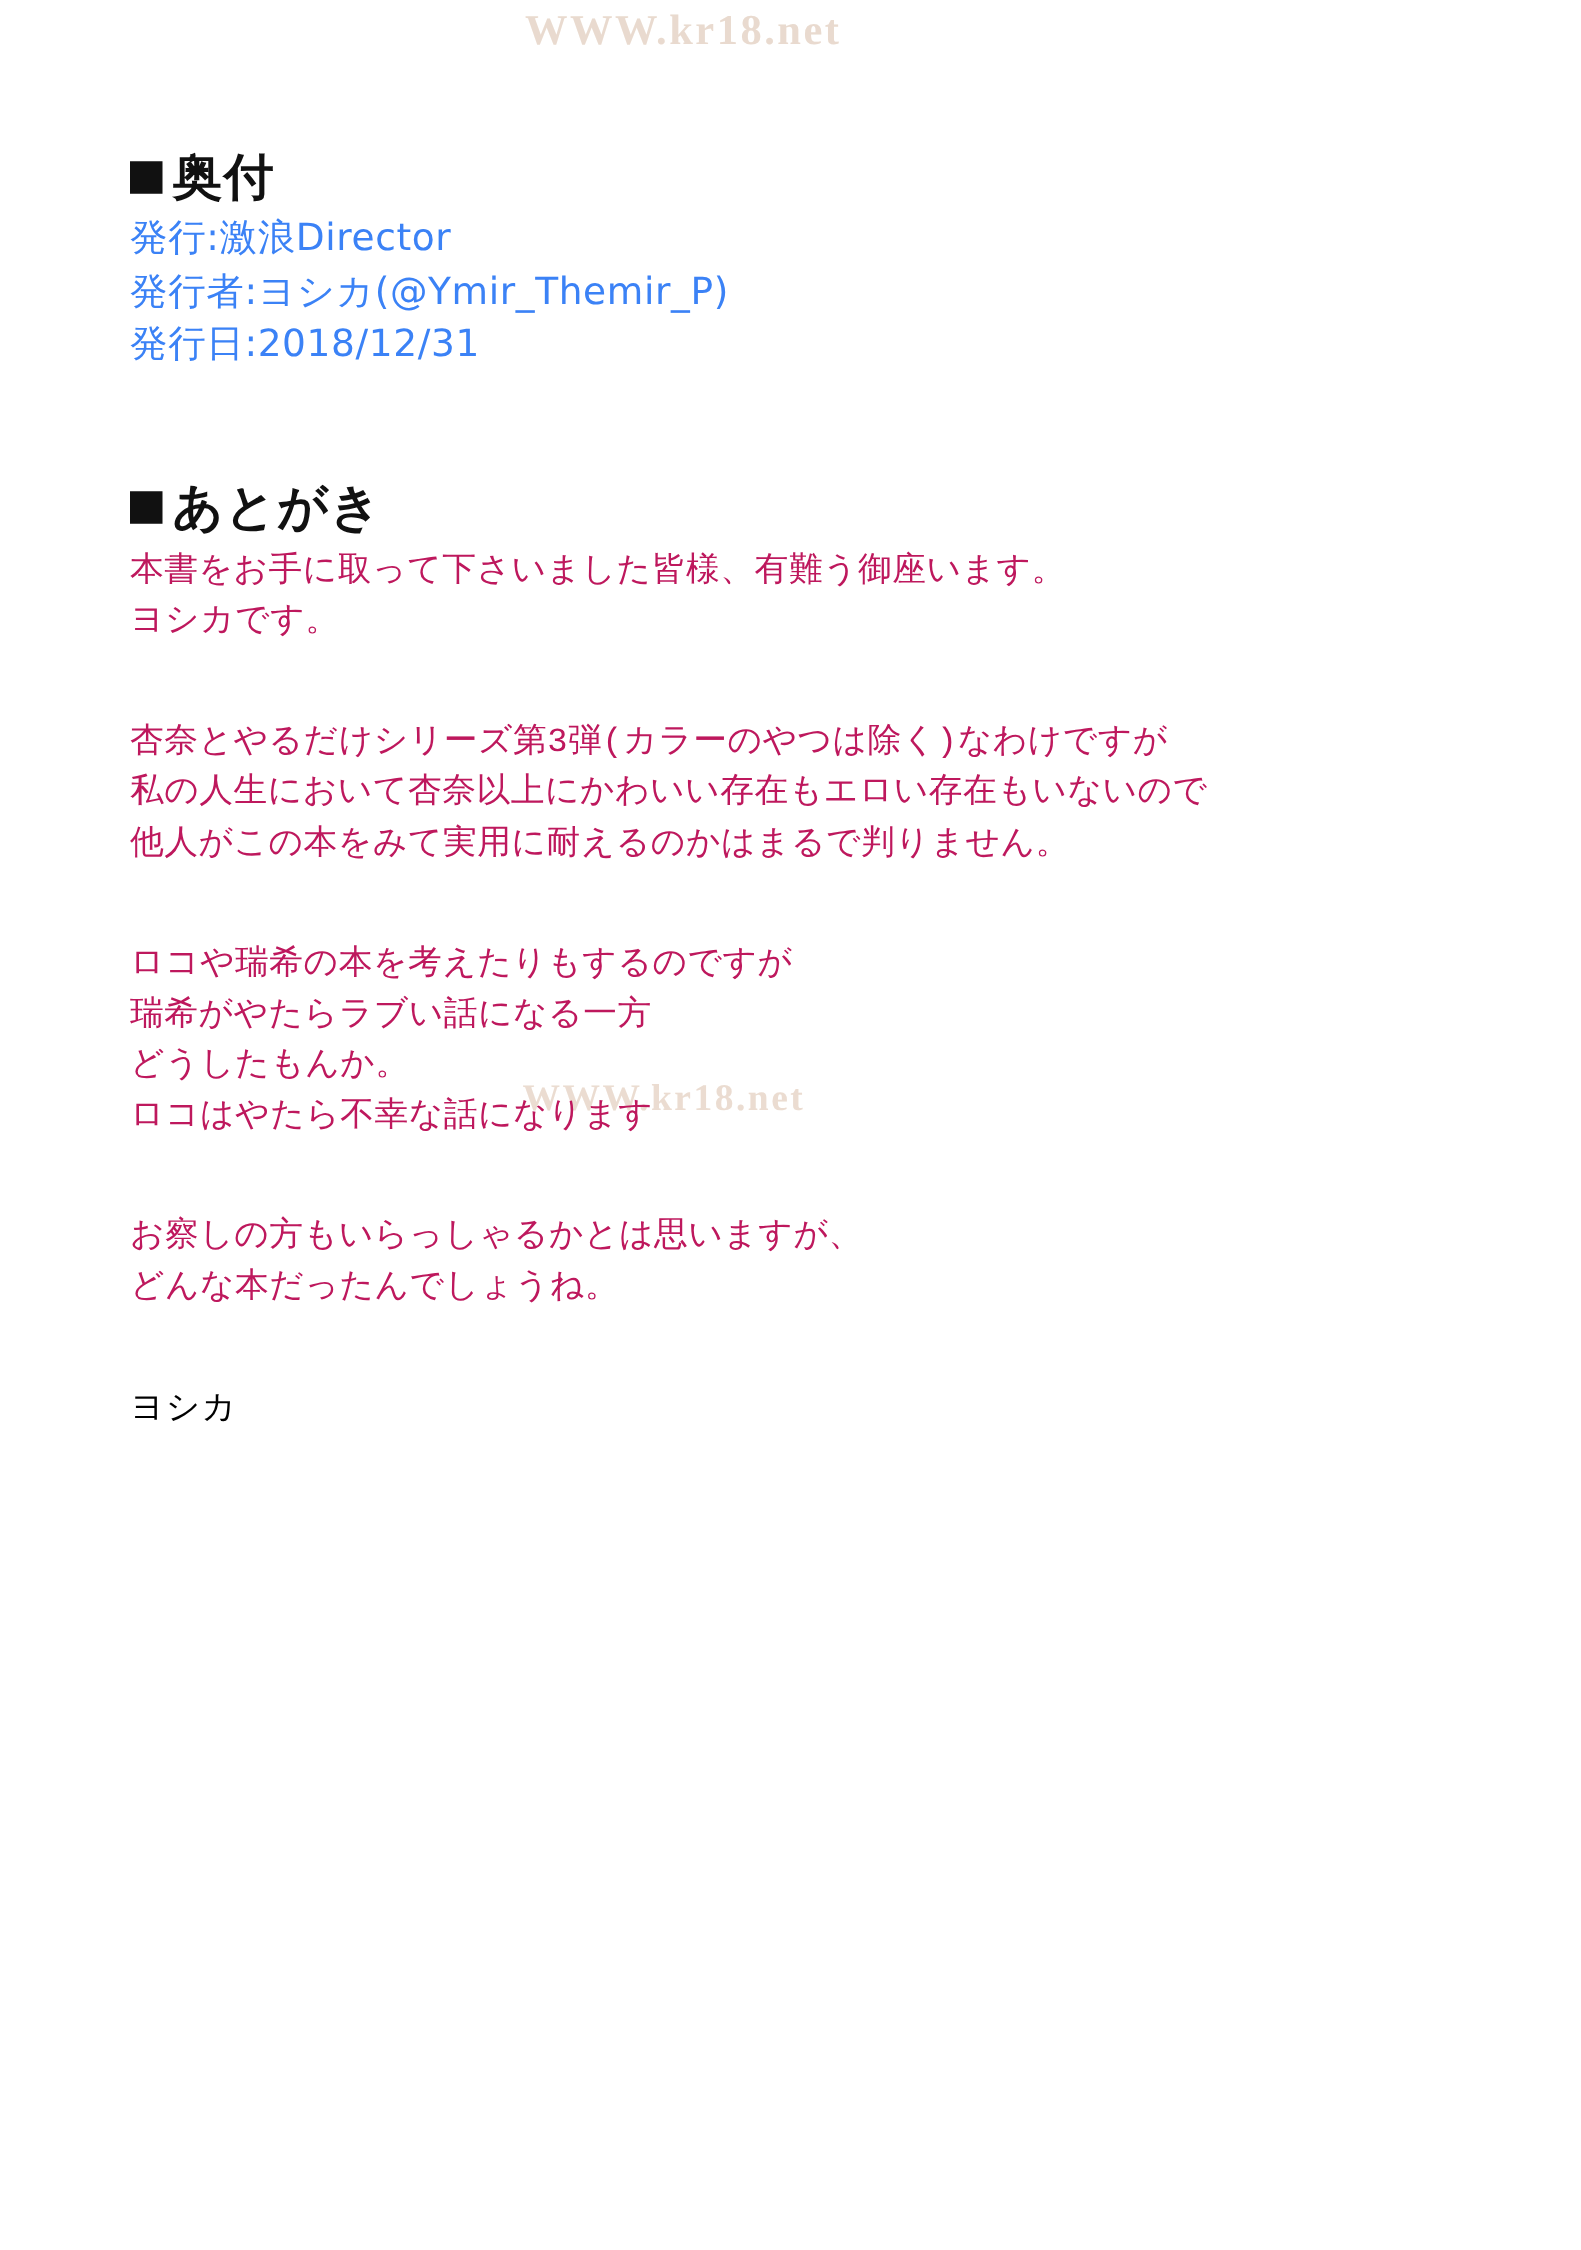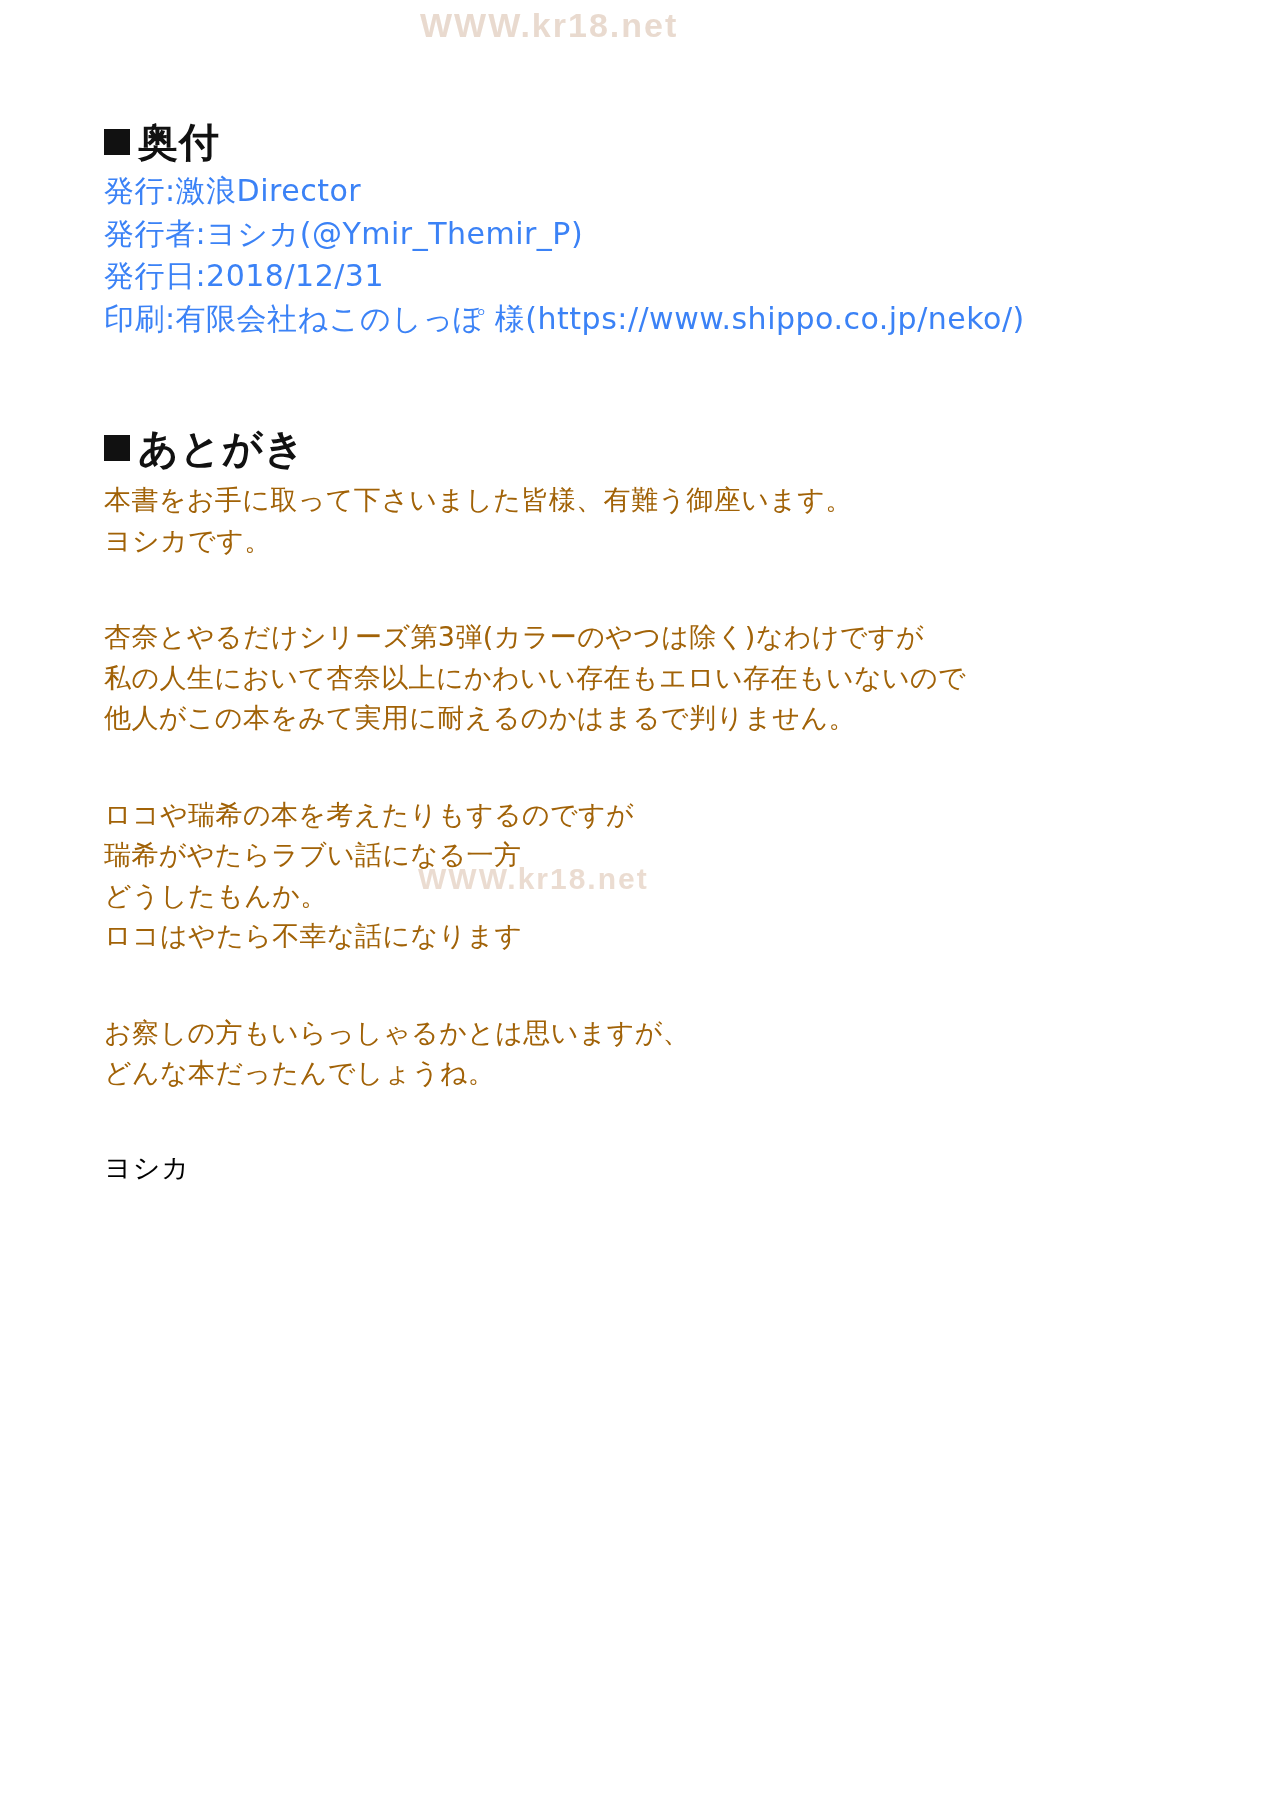--- a/index.html
+++ b/index.html
@@ -17,21 +17,21 @@
   }
 
   .page {
     position: absolute;
     inset: 0;
   }
 
   
   .watermark {
     position: absolute;
-    font-family: Liberation Sans, sans-serif;
+    font-family: Liberation Serif, serif;
     font-weight: bold;
     letter-spacing: 2px;
     color: #e8d9cd;
     opacity: 0.95;
     user-select: none;
     white-space: nowrap;
   }
   .watermark-top {
     top: 6px;
     left: 420px;
@@ -79,21 +79,22 @@
     color: #3b82f6;
   }
 
   .gap-large { height: 86px; }
   .gap-mid { height: 56px; }
 
   .para {
     font-size: 27px;
     line-height: 1.5;
     letter-spacing: 0.4px;
-    color: #a16207;
+    color: #be185d;
+    font-family: Liberation Mono, monospace;
   }
   .para div { white-space: nowrap; }
 
   .signature {
     font-size: 27px;
     letter-spacing: 1px;
     color: #000000;
   }
 
   .afterword-heading {
@@ -114,21 +115,20 @@
 
     <div class="section-heading">
       <span class="bullet-square"></span>
       <span>奥付</span>
     </div>
 
     <div>
       <div class="meta-line">発行:激浪Director</div>
       <div class="meta-line">発行者:ヨシカ(@Ymir_Themir_P)</div>
       <div class="meta-line">発行日:2018/12/31</div>
-      <div class="meta-line">印刷:有限会社ねこのしっぽ 様(https://www.shippo.co.jp/neko/)</div>
     </div>
 
     <div class="gap-large"></div>
 
     <div class="section-heading afterword-heading">
       <span class="bullet-square"></span>
       <span>あとがき</span>
     </div>
 
     <div class="para">

